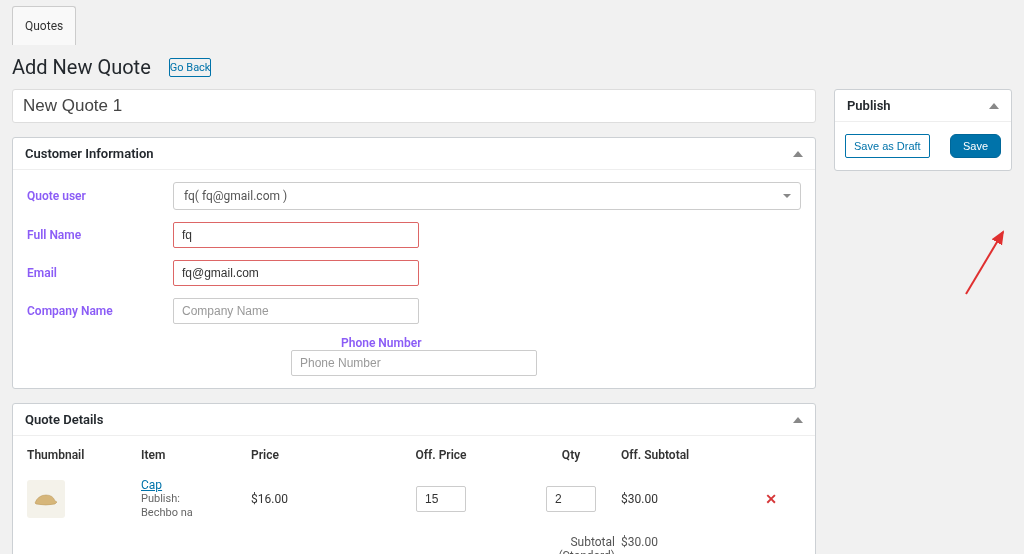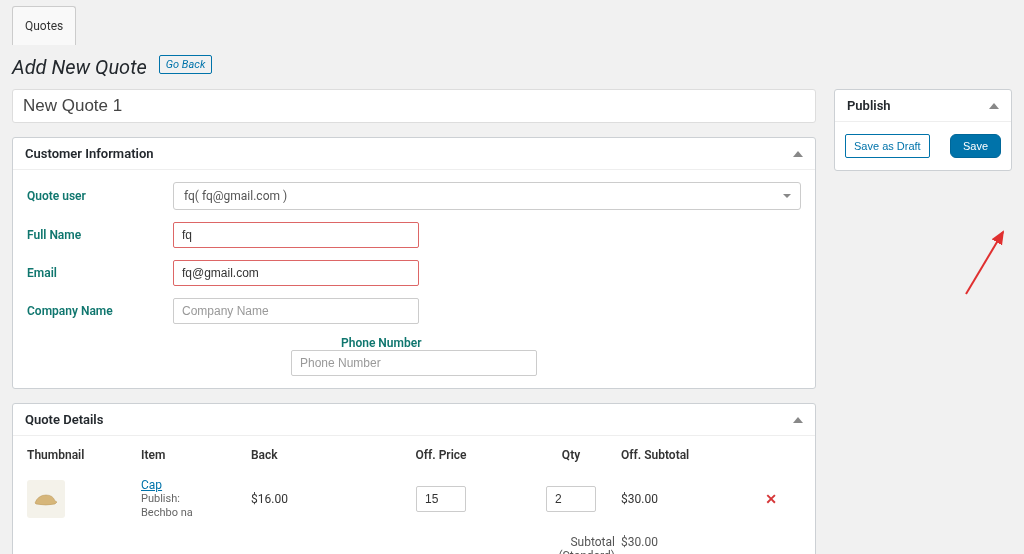--- a/index.html
+++ b/index.html
@@ -1,35 +1,35 @@
 <!DOCTYPE html>
 <html><head>
 <meta charset="utf-8">
 <style>
 * { box-sizing: border-box; margin: 0; padding: 0; }
 body { font-family: -apple-system, BlinkMacSystemFont, "Segoe UI", Roboto, sans-serif; font-size: 13px; color: #333; background: #f1f1f1; width: 1024px; height: 554px; overflow: hidden; }
 .page { padding: 0 12px 12px 12px; }
 .tabs { display: flex; gap: 4px; padding-top: 6px; }
 .tab { padding: 12px 12px; background: #e8e8e8; border: 1px solid #ccc; border-bottom: none; font-size: 12px; cursor: pointer; border-radius: 3px 3px 0 0; color: #555; }
 .tab.active { background: #f9f9f9; color: #333; }
-.header { display: flex; align-items: flex-start; gap: 12px; margin: 10px 0 10px 0; font-style: italic; }
+.header { display: flex; align-items: center; gap: 18px; margin: 10px 0 10px 0; }
 .heading { font-size: 20px; font-weight: 400; color: #23282d; }
-.goback { font-size: 11px; color: #0073aa; border: 1px solid #0073aa; padding: 2px 6px; border-radius: 2px; cursor: pointer; }
+.goback { font-size: 11px; color: #0073aa; border: 1px solid #0073aa; padding: 2px 0; border-radius: 2px; cursor: pointer; }
 .layout { display: flex; gap: 18px; align-items: flex-start; }
 .main { flex: 1; }
 .side { width: 202px; }
 .title-input { width: 100%; padding: 6px 10px; font-size: 17px; border: 1px solid #ddd; border-radius: 3px; margin-bottom: 14px; background: #fff; color: #444; }
 .box { background: #fff; border: 1px solid #ccd0d4; border-radius: 3px; margin-bottom: 14px; }
 .box-header { display: flex; justify-content: space-between; align-items: center; padding: 8px 12px; border-bottom: 1px solid #eee; }
 .box-title { font-size: 13px; font-weight: 600; color: #23282d; }
 .box-body { padding: 12px 14px; }
 .toggle-tri { width: 0; height: 0; border-left: 5px solid transparent; border-right: 5px solid transparent; border-bottom: 6px solid #888; cursor: pointer; }
 .field-row { display: flex; align-items: center; margin-bottom: 12px; }
 .field-row:last-child { margin-bottom: 0; flex-direction: column; }
-.field-label { width: 146px; font-size: 12px; font-weight: 600; color: #0f766e; }
+.field-label { width: 146px; font-size: 12px; font-weight: 600; color: #8b5cf6; }
 .select-wrap { flex: 1; position: relative; }
 .select { width: 100%; padding: 6px 10px; border: 1px solid #ccc; border-radius: 3px; font-size: 12px; color: #555; background: #fff; cursor: pointer; }
 .select-caret { position: absolute; right: 10px; top: 50%; transform: translateY(-50%); width: 0; height: 0; border-left: 4px solid transparent; border-right: 4px solid transparent; border-top: 4px solid #888; pointer-events: none; }
 .text-input, .num-input { padding: 5px 8px; border: 1px solid #ccc; border-radius: 2px; font-size: 12px; color: #333; background: #fff; }
 .text-input { width: 246px; }
 .text-input.red { border-color: #d66; color: #333; }
 .text-input::placeholder { color: #999; }
 .num-input { width: 50px; text-align: left; }
 .table-head { display: grid; grid-template-columns: 114px 110px 110px 160px 100px 120px 60px; font-size: 12px; font-weight: 600; color: #333; margin-bottom: 16px; }
 .table-row { display: grid; grid-template-columns: 114px 110px 110px 160px 100px 120px 60px; align-items: center; font-size: 12px; margin-bottom: 14px; }
@@ -98,21 +98,21 @@
 
       <div class="box">
         <div class="box-header">
           <span class="box-title">Quote Details</span>
           <span class="toggle-tri"></span>
         </div>
         <div class="box-body">
           <div class="table-head">
             <div>Thumbnail</div>
             <div>Item</div>
-            <div>Back</div>
+            <div>Price</div>
             <div class="center">Off. Price</div>
             <div class="center">Qty</div>
             <div>Off. Subtotal</div>
             <div></div>
           </div>
           <div class="table-row">
             <div>
               <div class="thumb">
                 <svg width="26" height="18" viewBox="0 0 26 18">
                   <path d="M2 13 Q5 5 13 5 Q20 5 22 11 L24 12 L22 14 Q13 16 3 14 Z" fill="#d6b67a" stroke="#b89454" stroke-width="0.5"></path>

